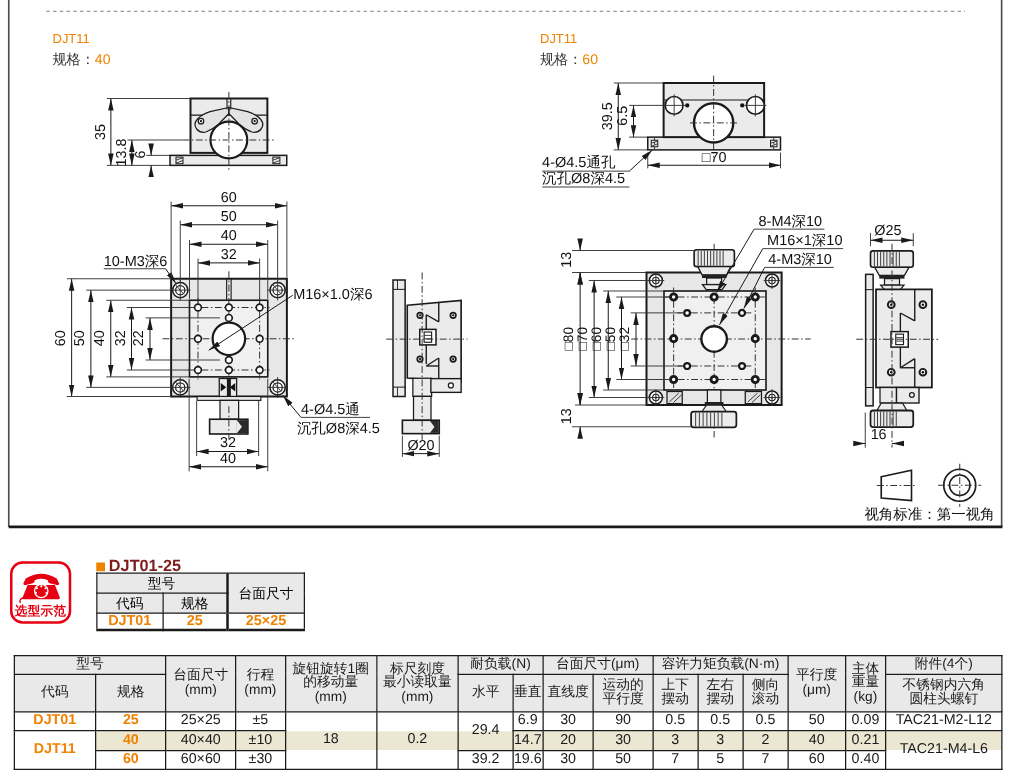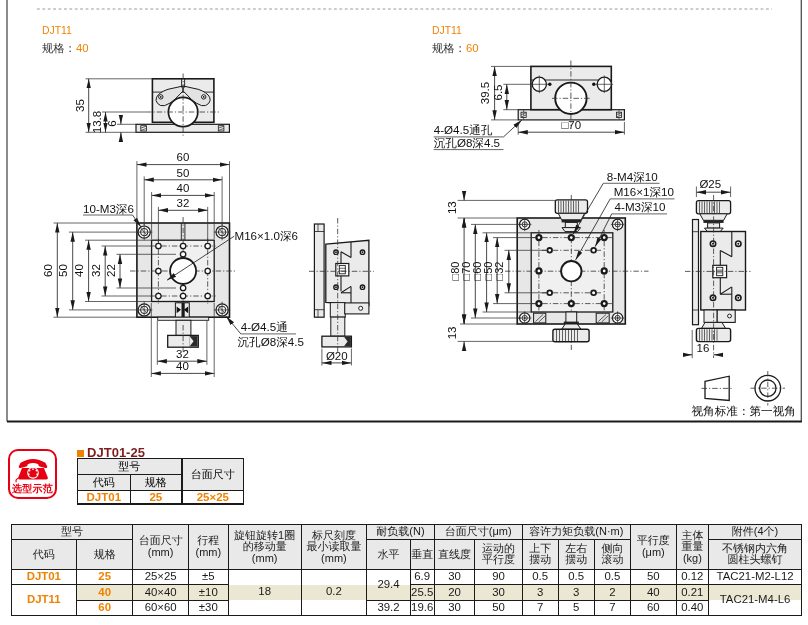--- a/index.html
+++ b/index.html
@@ -771,29 +771,29 @@
 <td rowspan="3">18</td>
         <td rowspan="3">0.2</td>
 <td rowspan="2" class="gl">29.4</td>
         <td>6.9</td>
 <td class="gl">30</td>
         <td>90</td>
 <td class="gl">0.5</td>
         <td>0.5</td>
         <td>0.5</td>
 <td class="gl">50</td>
-        <td>0.12</td>
+        <td>0.09</td>
 <td class="gl">TAC21-M2-L12</td>
 </tr>
 <tr class="b" style="height:15.7px;">
 <td rowspan="2" class="org bold">DJT11</td>
         <td class="org bold">40</td>
 <td>40×40</td>
         <td>±10</td>
-<td>25.5</td>
+<td>14.7</td>
 <td class="gl">20</td>
         <td>30</td>
 <td class="gl">3</td>
         <td>3</td>
         <td>2</td>
 <td class="gl">40</td>
         <td>0.21</td>
 <td rowspan="2" class="gl">TAC21-M4-L6</td>
 </tr>
 <tr class="b" style="height:14.8px;">

